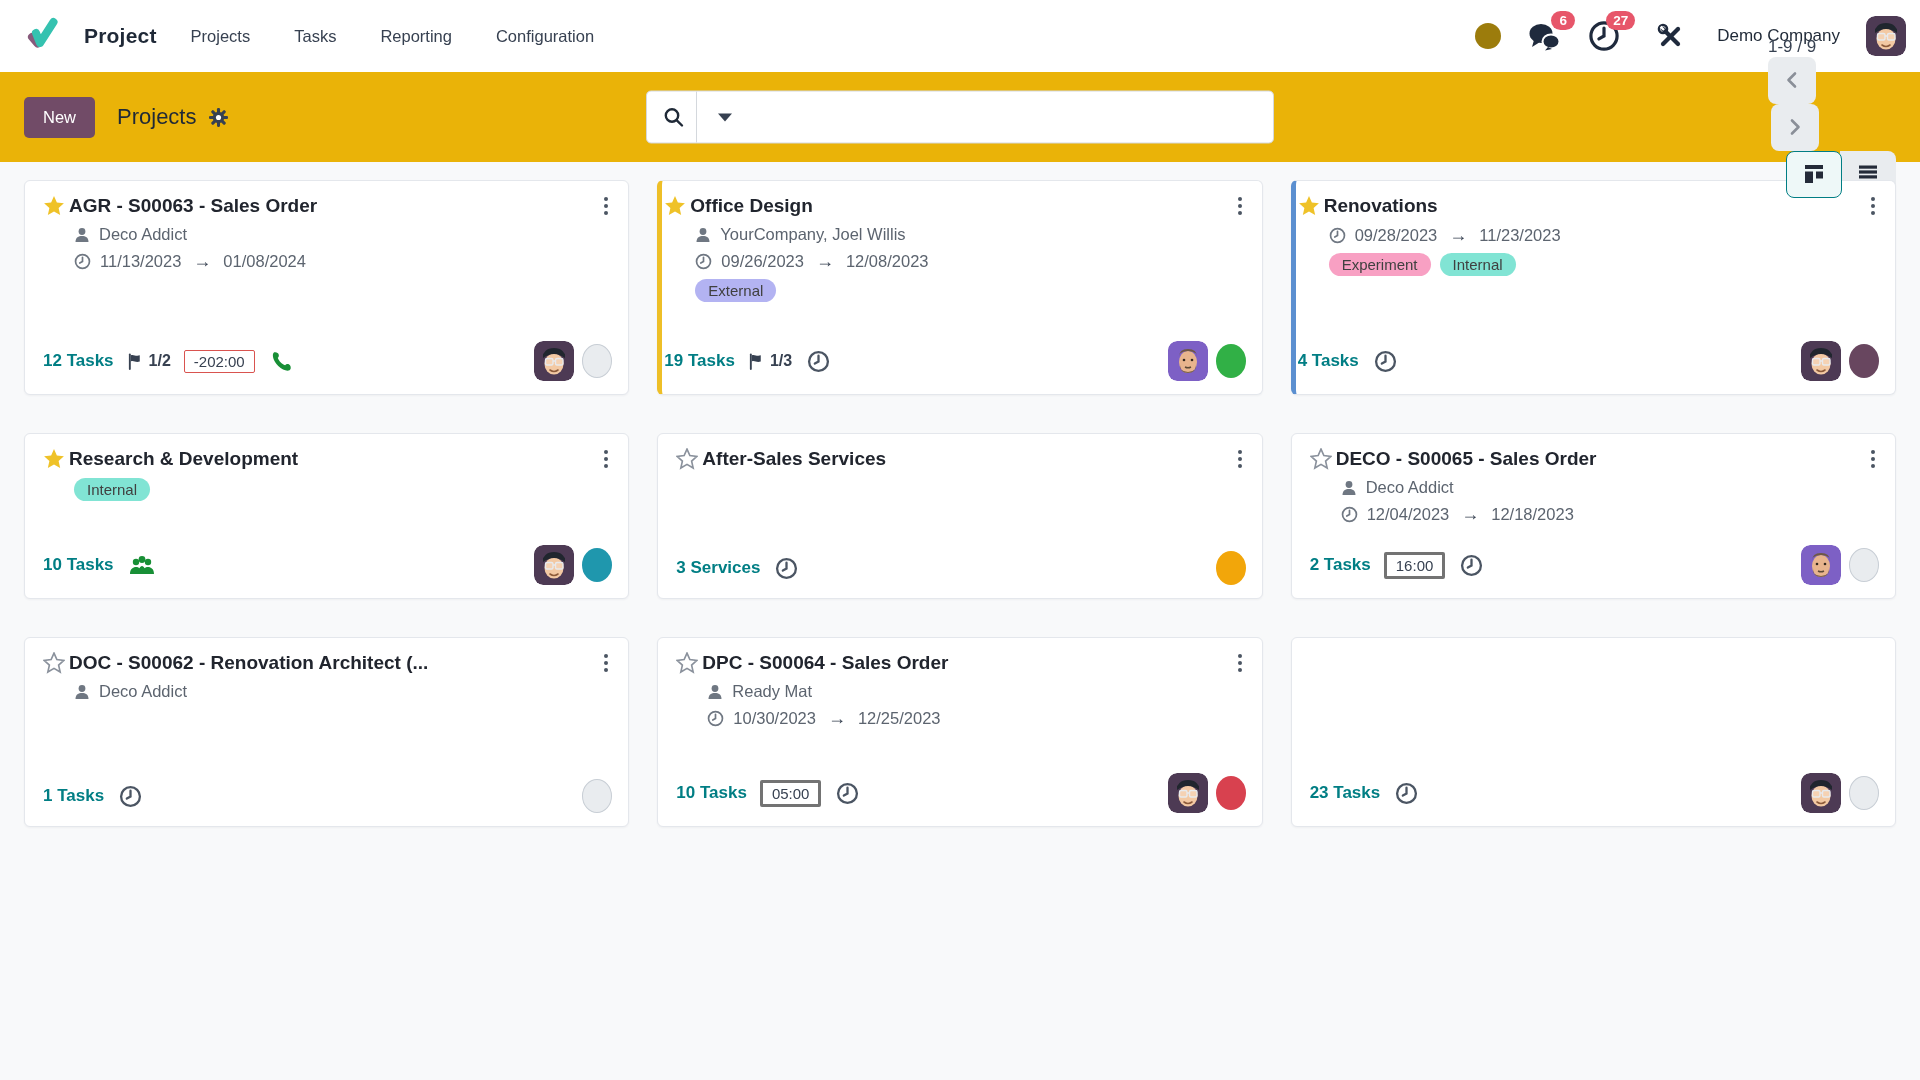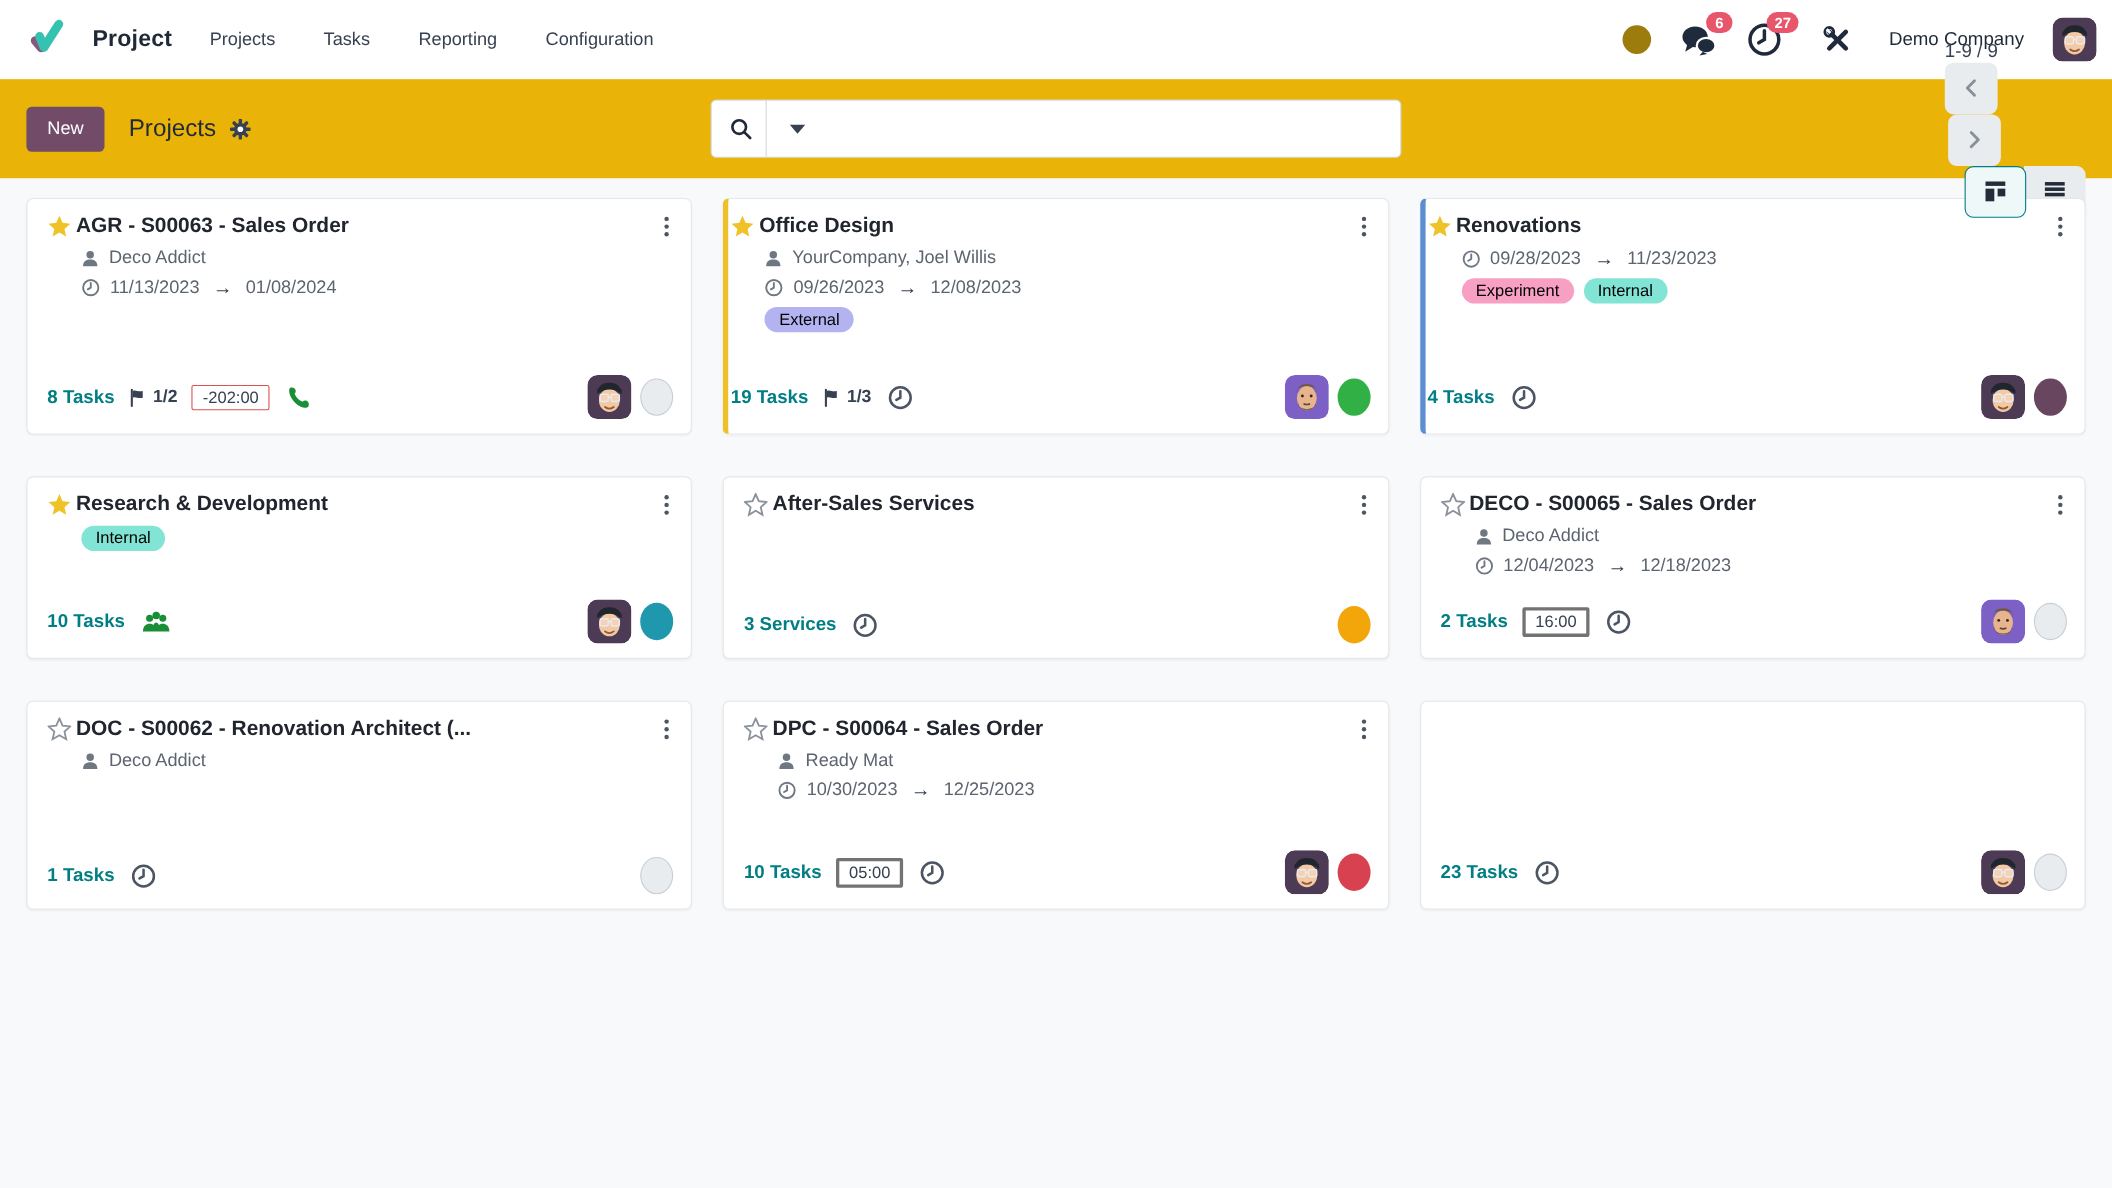--- a/index.html
+++ b/index.html
@@ -58,21 +58,21 @@
   .card-title { font-size:19px; font-weight:700; color:#21252e; line-height:1.25; flex:1;
     white-space:nowrap; overflow:hidden; }
   .star { display:flex; margin-top:1px; cursor:pointer; }
   .kebab { display:flex; flex-direction:column; gap:3px; padding:3px 4px; cursor:pointer; }
   .kebab i { width:4px; height:4px; border-radius:50%; background:#4b5563; }
   .card-body { margin-left:31px; margin-top:7px; }
   .line { display:flex; align-items:center; gap:9px; font-size:16.5px; color:#5c646f; margin-bottom:7px; }
   .line .ic { display:flex; }
   .arr { color:#374151; font-size:18px; margin:0 3px; }
   .tags { display:flex; gap:9px; margin-top:2px; }
-  .tag { font-size:15px; color:#000000; padding:3px 13px; border-radius:999px; }
+  .tag { font-size:15px; color:#404040; padding:3px 13px; border-radius:999px; }
   .card-foot { margin-top:auto; display:flex; align-items:center; }
   .count { font-size:17px; font-weight:700; color:#017e84; }
   .flag-group { display:flex; align-items:center; gap:5px; margin-left:13px; font-size:16px;
     font-weight:600; color:#374151; }
   .hours { font-size:15px; color:#374151; padding:2px 9px; margin-left:13px; border-radius:2px; }
   .hours.danger  { border:1px solid #d9534f; }
   .hours.success { border:3px solid #737373; }
   .foot-ic { display:flex; margin-left:15px; }
   .foot-right { margin-left:auto; display:flex; align-items:center; gap:8px; }
   .status { width:30px; height:34px; border-radius:50%; display:block; }
@@ -256,21 +256,21 @@
             <svg width="17" height="17" viewBox="0 0 22 22" style="color:#6f7782">
               <use href="#sym-clock"></use>
             </svg>
           </span>
         <span>11/13/2023</span>
           <span class="arr">→</span>
           <span>01/08/2024</span>
       </div>
     </div>
     <div class="card-foot">
-      <span class="count">8 Tasks</span>
+      <span class="count">12 Tasks</span>
       <span class="flag-group">
         <svg width="17" height="17" viewBox="0 0 18 18">
             <path d="M3 1.5 V17" stroke="#374151" stroke-width="2" stroke-linecap="round"></path>
             <path d="M4 2.5 C7 1 9 4 13.5 2.5 L13.5 9 C9 10.5 7 7.5 4 9 Z" fill="#374151"></path>
           </svg>
         <span>1/2</span>
       </span>
       <span class="hours danger">-202:00</span>
       <span class="foot-ic">
         <svg width="22" height="22" viewBox="0 0 24 24" fill="#188f36">

